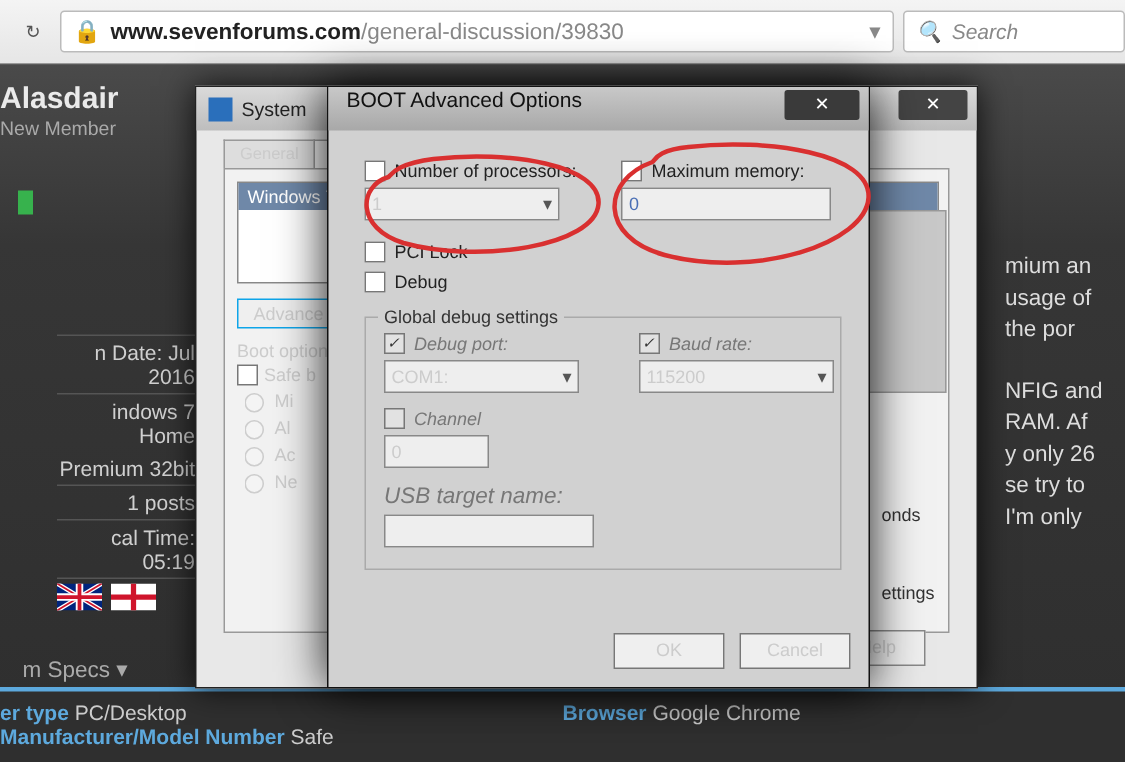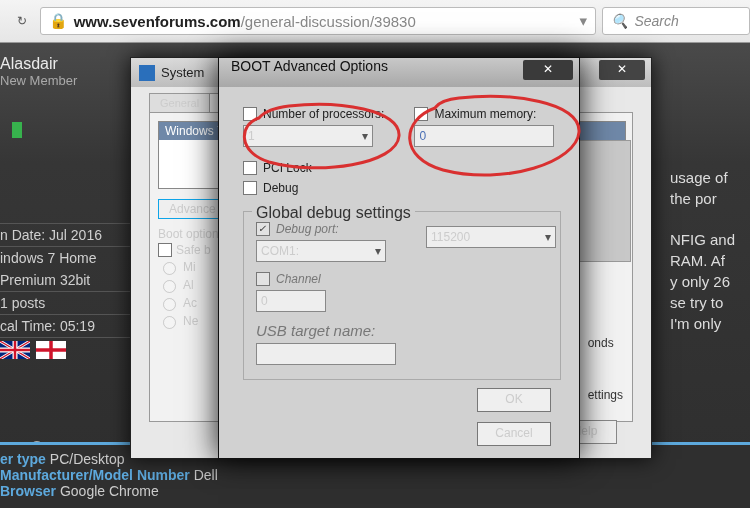--- a/index.html
+++ b/index.html
@@ -4,28 +4,28 @@
 <style>
   body { margin:0; padding:0; font-family: "Segoe UI", Tahoma, Verdana, sans-serif; font-size:12px; background:#3a3a3a; width:750px; height:508px; overflow:hidden; position:relative; }
   
   .browser-bar { height:42px; background:linear-gradient(#f4f4f4,#e6e6e6); display:flex; align-items:center; padding-left:10px; gap:6px; border-bottom:1px solid #999; }
   .nav-btn { width:24px; height:24px; border-radius:3px; display:flex; align-items:center; justify-content:center; color:#555; }
   .url-bar { flex:1; height:26px; background:#fff; border:1px solid #bbb; border-radius:3px; display:flex; align-items:center; padding:0 8px; color:#222; font-size:15px; }
   .url-path { color:#888; }
   .search-box { width:130px; height:26px; background:#fff; border:1px solid #bbb; border-radius:3px; display:flex; align-items:center; padding:0 8px; color:#888; font-style:italic; gap:6px; font-size:14px;}
   .content { position:relative; background:linear-gradient(#4a4a4a,#363636 120px,#2e2e2e); height:466px; color:#ccc; }
   .profile { position:absolute; left:0; top:12px; }
-  .profile h2 { margin:0; font-size:16px; font-weight:400; color:#eaeaea; }
+  .profile h2 { margin:0; font-size:20px; font-weight:700; color:#eaeaea; }
   .profile .role { color:#aaa; font-size:13px; }
   .stats { position:absolute; left:0; top:180px; font-size:14px; color:#d0d0d0; width:130px; }
-  .stats div { border-top:1px solid #555; padding:3px 0; text-align:left; }
+  .stats div { border-top:1px solid #555; padding:3px 0; text-align:right;margin-left:38px; }
   .flags { display:flex; gap:6px; padding-top:4px; justify-content:flex-start; padding-left:6px;}
   .flag { width:30px; height:18px; }
   .specs { position:absolute; left:0; bottom:54px; color:#aaa; font-size:15px;padding-left:15px; }
-  .footer { position:absolute; left:0; bottom:0; width:100%; background:#2f2f2f; border-top:3px solid #5da9dd; padding:6px 0 10px 0; display:flex;flex-direction:column; }
+  .footer { position:absolute; left:0; bottom:0; width:100%; background:#2f2f2f; border-top:3px solid #5da9dd; padding:6px 0 10px 0; display:flex; }
   .footer-col { width:50%; padding-left:0; font-size:14px; }
   .footer-col .lbl { color:#5da9dd; font-weight:bold; }
   .footer-col .val { color:#ccc; }
   .post-text { position:absolute; right:0; top:124px; width:80px; color:#ddd; font-size:15px; line-height:1.4; }
   
   .sysdlg { position:absolute; left:130px; top:14px; width:520px; height:400px; background:#e8e8e8; border:1px solid #222; box-shadow:0 0 20px rgba(0,0,0,0.8); }
   .sysdlg .title { background:linear-gradient(#dadada,#bdbdbd); height:29px; display:flex; align-items:center; padding-left:8px; font-size:13px; color:#222; }
   .sysdlg .title .ico { width:16px; height:16px; background:#2a6fbb; margin-right:6px; }
   .sysdlg .closebtn { position:absolute; right:6px; top:2px; width:46px; height:20px; background:#444; color:#fff; text-align:center; border-radius:2px; line-height:18px;}
   .tabs { display:flex; margin:6px 0 0 18px; }
@@ -53,24 +53,24 @@
   .chklabel { display:flex; align-items:center; gap:6px; font-size:12px; color:#222;}
   .chkbox { width:12px; height:12px; border:1px solid #777; background:#fff; display:inline-block;}
   .chkbox.dis { background:#e2e2e2;}
   .chkbox.checked::after { content:"✓"; font-size:10px; line-height:10px; color:#333; position:relative; top:-2px; left:1px;}
   .combo { width:120px; height:20px; border:1px solid #888; background:#eee; margin-top:4px; display:flex; align-items:center; padding:0 4px; font-size:12px; position:relative;}
   .combo::after { content:"▾"; position:absolute; right:4px; color:#555;}
   .txt { width:130px; height:20px; border:1px solid #888; background:#eee; margin-top:4px; display:flex; align-items:center; padding:0 4px; font-size:12px;}
   .smalltxt { width:60px;}
   .vstack { display:flex; flex-direction:column; gap:6px; margin-top:14px;}
   .group { border:1px solid #aaa; margin-top:16px; padding:10px 12px 14px 12px; position:relative;}
-  .group .legend { position:absolute; top:-8px; left:8px; background:#d1d1d1; padding:0 4px; font-size:16px; color:#333;}
+  .group .legend { position:absolute; top:-8px; left:8px; background:#d1d1d1; padding:0 4px; font-size:12px; color:#333;}
   .grid2 { display:flex; gap:40px; }
   .grid2 > div { flex:1;}
-  .btnrow { position:absolute; right:28px; bottom:12px; display:flex; gap:10px;flex-direction:column;}
+  .btnrow { position:absolute; right:12px; bottom:12px; display:flex; gap:10px;}
   .winbtn { width:72px; height:22px; border:1px solid #777; background:#efefef; text-align:center; line-height:20px; font-size:12px;}
   svg.circle { position:absolute; pointer-events:none; }
   .gray { color:#777;font-style:italic; }
 </style>
 </head>
 <body>
 
 <div class="browser-bar">
   <div class="nav-btn">↻</div>
   <div class="url-bar">
@@ -108,33 +108,34 @@
         </svg>
       <svg class="flag" viewBox="0 0 30 18">
           <rect width="30" height="18" fill="#fff"></rect>
           <path d="M15,0 V18 M0,9 H30" stroke="#cf142b" stroke-width="3.5"></path>
         </svg>
     </div>
   </div>
   <div class="specs">m Specs ▾</div>
 
   <div class="post-text">
+    <div>mium an</div>
     <div>usage of</div>
     <div> the por</div>
     <div style="margin-top:20px;">NFIG and</div>
     <div>RAM. Af</div>
     <div>y only 26</div>
     <div>se try to</div>
     <div>I'm only</div>
   </div>
 
   <div class="footer">
     <div class="footer-col">
       <div><span class="lbl">er type</span><span class="val"> PC/Desktop</span></div>
-      <div><span class="lbl">Manufacturer/Model Number</span><span class="val"> Dell</span></div>
+      <div><span class="lbl">Manufacturer/Model Number</span><span class="val"> Safe</span></div>
     </div>
     <div class="footer-col">
       <div><span class="lbl">Browser</span><span class="val"> Google Chrome</span></div>
     </div>
   </div>
 
   <div class="sysdlg">
     <div class="title">
       <span class="ico"></span>
       <span>System</span>
@@ -226,20 +227,24 @@
           <div>
             <div class="chklabel gray">
                 <span class="chkbox dis checked"></span>
                 <span>Debug port:</span>
               </div>
             <div class="combo">
                 <span>COM1:</span>
               </div>
           </div>
           <div>
+            <div class="chklabel gray">
+                <span class="chkbox dis checked"></span>
+                <span>Baud rate:</span>
+              </div>
             <div class="combo">
                 <span>115200</span>
               </div>
           </div>
         </div>
         <div style="margin-top:10px;">
           <div class="chklabel gray">
               <span class="chkbox dis"></span>
               <span>Channel</span>
             </div>

